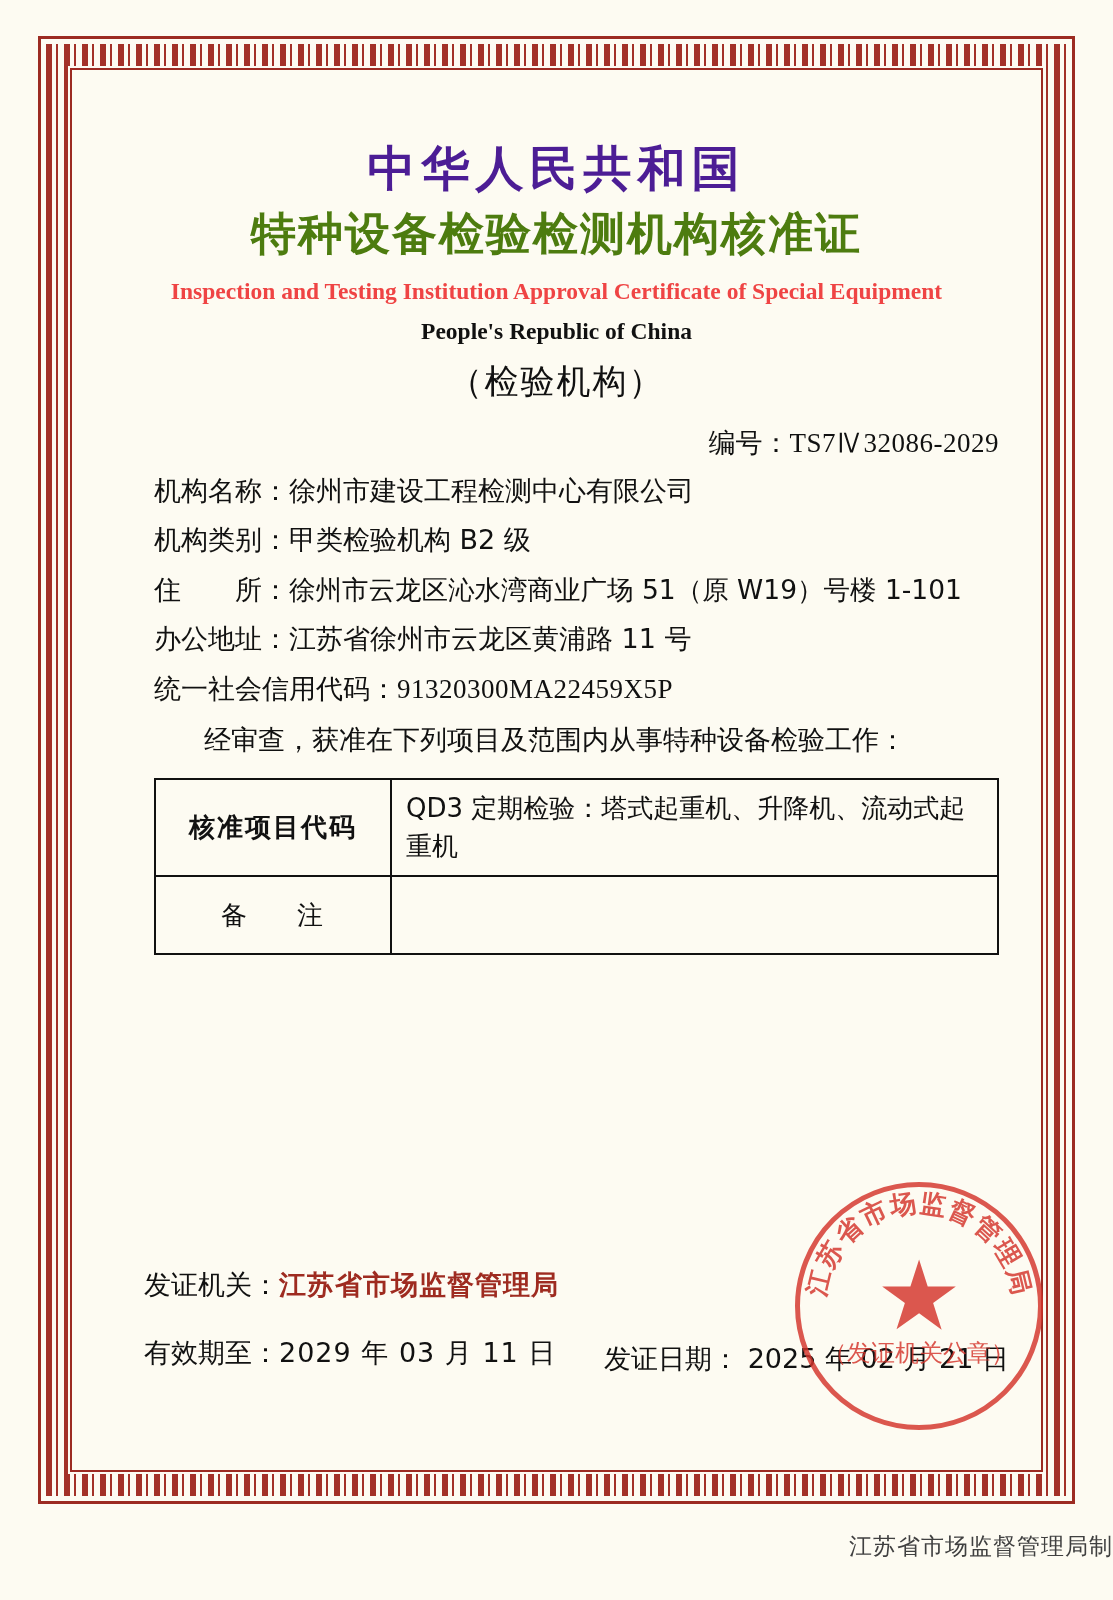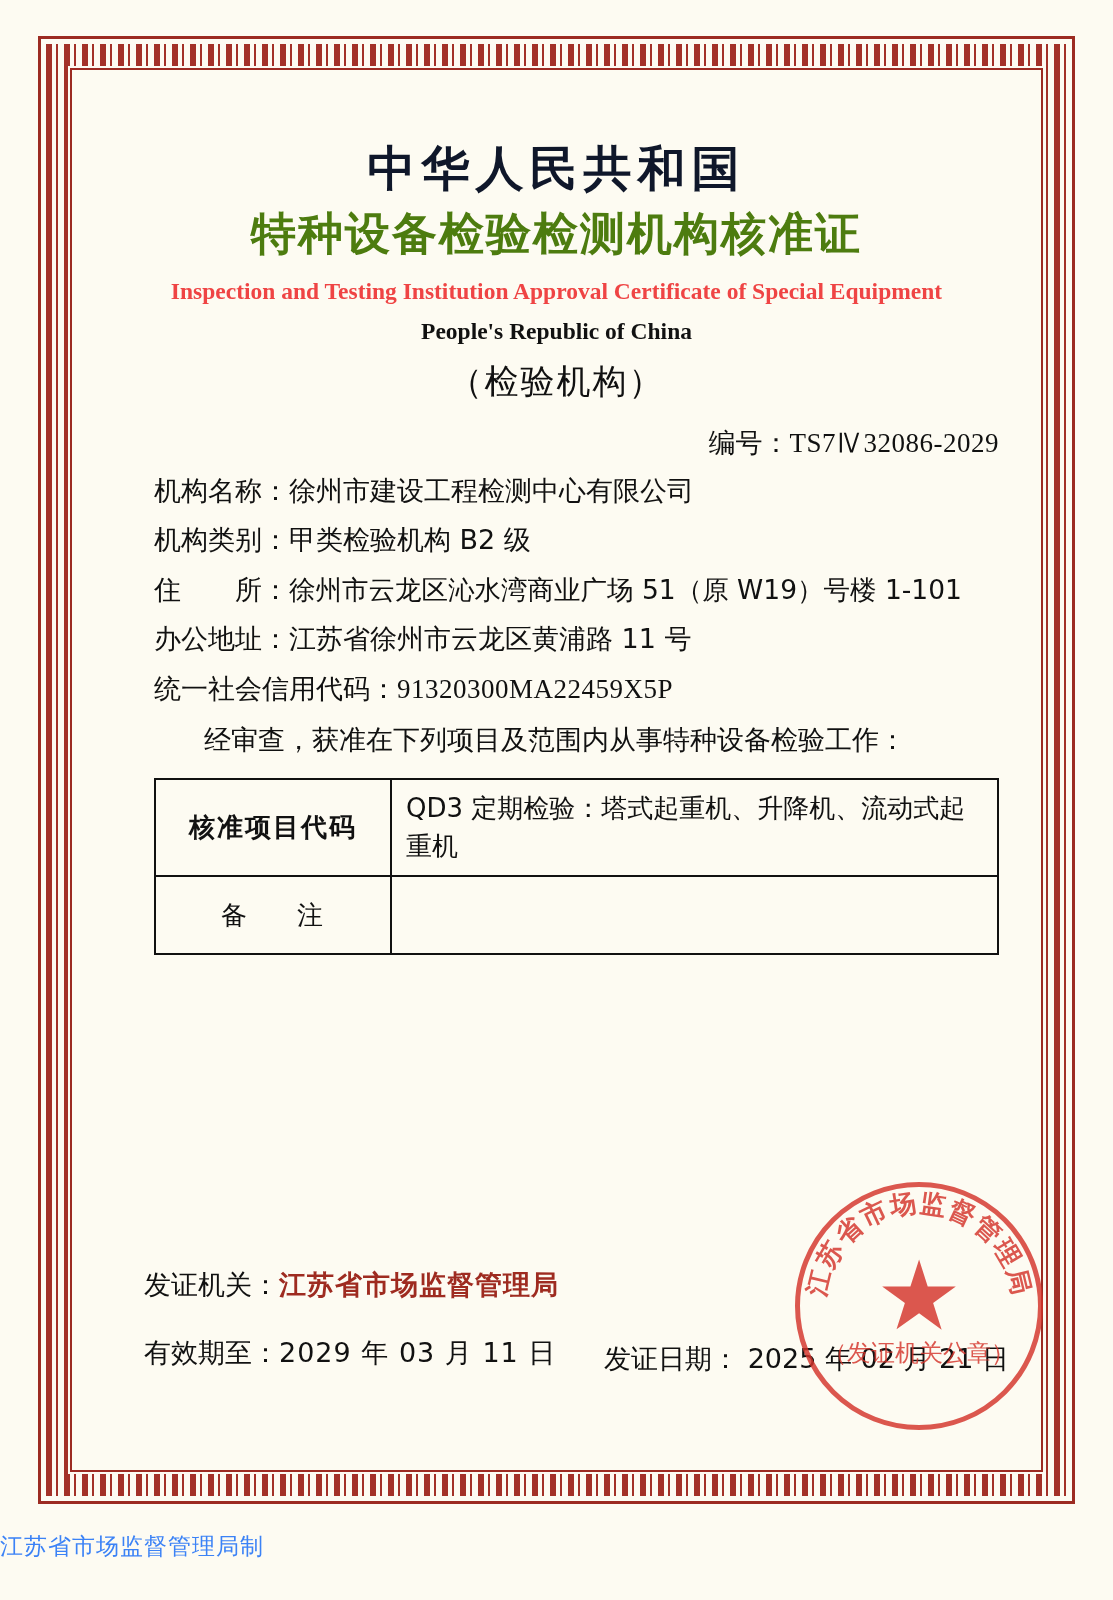--- a/index.html
+++ b/index.html
@@ -66,21 +66,21 @@
     width: 921px;
     bottom: 150px;
   }
 
   .title-cn-1 {
     text-align: center;
     font-family: "DejaVu Sans", sans-serif;
     font-weight: bold;
     font-size: 48px;
     letter-spacing: 6px;
-    color: #0f172a;
+    color: #4c1d95;
     margin-top: 28px;
     line-height: 1.25;
   }
   .title-cn-2 {
     text-align: center;
     font-family: "DejaVu Sans", sans-serif;
     font-weight: bold;
     font-size: 45px;
     letter-spacing: 2px;
     color: #4d7c0f;
@@ -275,24 +275,24 @@
     font-weight: bold;
     fill: #d4342b;
     letter-spacing: 2px;
   }
 
   .bottom-caption {
     position: absolute;
     left: 0;
     right: 0;
     bottom: 38px;
-    text-align: left;
+    text-align: right;
     font-size: 23px;
     font-family: Liberation Mono, monospace;
-    color: #3b82f6;
+    color: #404040;
     letter-spacing: 1px;
   }
 </style>
 </head>
 <body>
 
 <div class="cert-page">
 
   <div class="border-outer"></div>
   <div class="border-key"></div>

